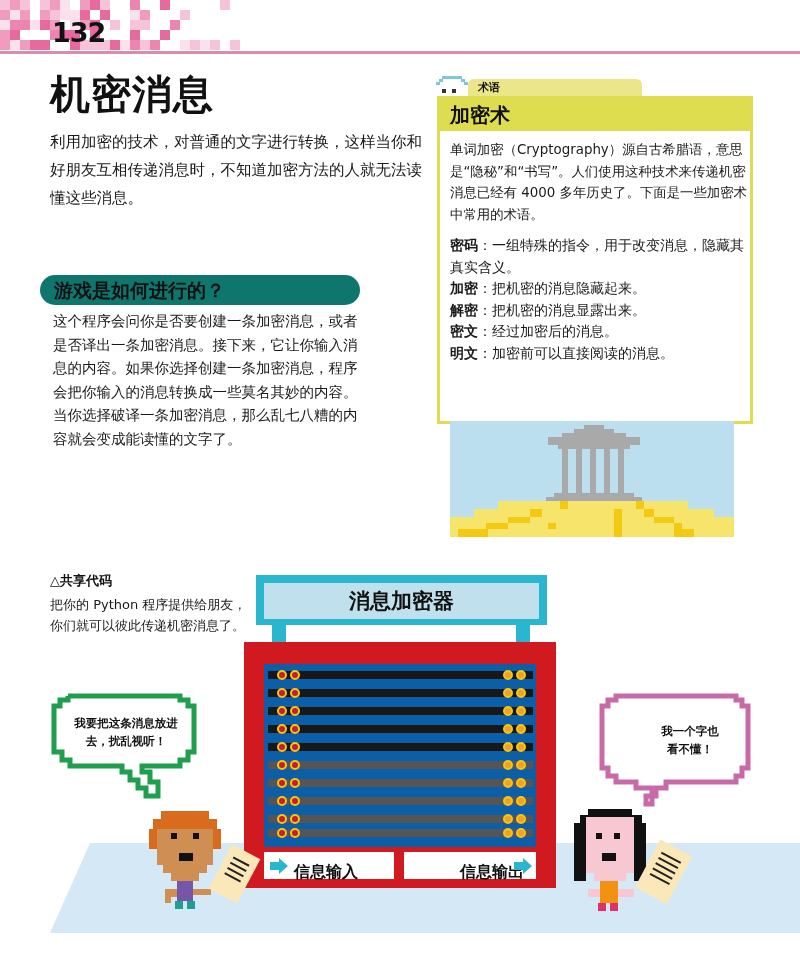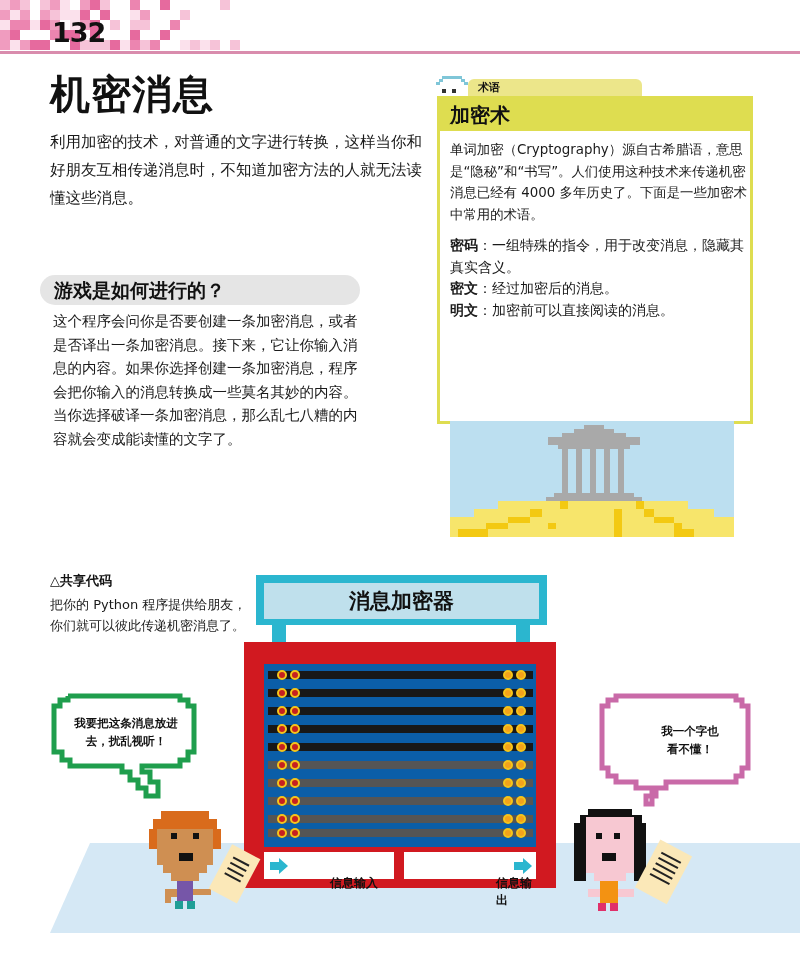--- a/index.html
+++ b/index.html
@@ -12,21 +12,21 @@
   .pixel-band div { position: absolute; width: 10px; height: 10px; }
   .page-number { position: absolute; left: 52px; top: 17px; font-family: "DejaVu Sans", sans-serif; font-weight: 900; font-size: 27px; letter-spacing: -1px; color: #111; line-height: 32px; }
   .section-name { position: absolute; left: 133px; top: 25px; font-size: 17px; font-weight: bold; letter-spacing: 3px; color: #222; line-height: 24px; }
   .header-rule { position: absolute; left: 0; top: 51px; width: 800px; height: 3px; background: #d98cad; }
 
   
   .page-title { position: absolute; left: 50px; top: 68px; font-size: 40px; font-weight: bold; color: #111; line-height: 52px; letter-spacing: 1px; }
   .intro { position: absolute; left: 50px; top: 128px; width: 380px; font-size: 15.5px; line-height: 28px; color: #1a1a1a; }
 
   
-  .how-header { position: absolute; left: 40px; top: 275px; width: 320px; height: 30px; background: #e5e5e5; border-radius: 15px; }
+  .how-header { position: absolute; left: 40px; top: 275px; width: 320px; height: 30px; background: #0f766e; border-radius: 15px; }
   .how-header span { position: absolute; left: 14px; top: 2px; font-size: 19px; font-weight: bold; color: #111; line-height: 26px; }
   .how-body { position: absolute; left: 53px; top: 310px; width: 305px; font-size: 14.5px; line-height: 23.5px; color: #1a1a1a; }
 
   
   .term-tab { position: absolute; left: 468px; top: 79px; width: 174px; height: 18px; background: #ece68a; border-radius: 6px 6px 0 0; }
   .term-tab span { position: absolute; left: 10px; top: 1px; font-size: 11px; font-weight: bold; line-height: 16px; color: #111; }
   .term-icon { position: absolute; left: 436px; top: 74px; width: 32px; height: 22px; }
   .glossary { position: absolute; left: 437px; top: 96px; width: 316px; height: 328px; border: 3px solid #dedd50; background: #fff; }
   .glossary-head { position: absolute; left: 0; top: 0; width: 310px; height: 32px; background: #dedd50; }
   .glossary-head span { position: absolute; left: 10px; top: 2px; font-size: 20px; font-weight: bold; line-height: 28px; color: #111; }
@@ -47,21 +47,21 @@
   .sign-inner { position: absolute; left: 8px; top: 8px; width: 275px; height: 36px; background: #bfe0ec; padding-left: 17px; }
   .sign-inner span { position: absolute; left: 0; width: 275px; top: 3px; text-align: center; font-size: 21px; font-weight: bold; line-height: 30px; color: #111; }
   .sign-post { position: absolute; top: 625px; width: 14px; height: 18px; background: #2bb6cf; }
   .machine { position: absolute; left: 244px; top: 642px; width: 312px; height: 246px; background: #d11920; }
   .screen { position: absolute; left: 264px; top: 664px; width: 272px; height: 183px; background: #0b5ea8; }
   .bar { position: absolute; left: 268px; width: 265px; height: 8px; }
   .dot { position: absolute; width: 10px; height: 10px; border-radius: 50%; border: 2px solid #f5c51a; }
   .dot.l { background: #c62020; }
   .dot.r { background: #f4a21b; }
   .panel-btn { position: absolute; top: 852px; height: 27px; background: #fff; }
-  .panel-btn span.lbl { position: absolute; top: 23px; font-size: 12px; font-weight: bold; line-height: 17px; color: #111; margin-left: 36px; }
+  .panel-btn span.lbl { position: absolute; top: 11px; font-size: 16px; font-weight: bold; line-height: 17px; color: #111; }
   .arrow { position: absolute; top: 6px; width: 18px; height: 16px; }
 
   
   .bubble { position: absolute; }
   .bubble-text { position: absolute; text-align: center; font-size: 11.5px; font-weight: bold; line-height: 18px; color: #111; font-family: "DejaVu Serif", serif; }
 
   .pix { position: absolute; }
 </style>
 </head>
 <body>
@@ -159,20 +159,22 @@
 <div class="term-tab">
   <span>术语</span>
 </div>
 <div class="glossary">
   <div class="glossary-head">
     <span>加密术</span>
   </div>
   <p class="glossary-intro">单词加密（Cryptography）源自古希腊语，意思是“隐秘”和“书写”。人们使用这种技术来传递机密消息已经有 4000 多年历史了。下面是一些加密术中常用的术语。</p>
   <div class="glossary-terms">
     <div><span class="term">密码</span><span>：</span><span>一组特殊的指令，用于改变消息，隐藏其真实含义。</span></div>
+    <div><span class="term">加密</span><span>：</span><span>把机密的消息隐藏起来。</span></div>
+    <div><span class="term">解密</span><span>：</span><span>把机密的消息显露出来。</span></div>
     <div><span class="term">密文</span><span>：</span><span>经过加密后的消息。</span></div>
     <div><span class="term">明文</span><span>：</span><span>加密前可以直接阅读的消息。</span></div>
   </div>
   <div class="acropolis">
     <svg width="284" height="116" viewBox="0 0 284 116">
 
       <rect x="134" y="4" width="20" height="4" fill="#a9a9a9"></rect>
       <rect x="124" y="8" width="40" height="4" fill="#a9a9a9"></rect>
       <rect x="112" y="12" width="64" height="4" fill="#a9a9a9"></rect>
       <rect x="98" y="16" width="92" height="8" fill="#a9a9a9"></rect>

